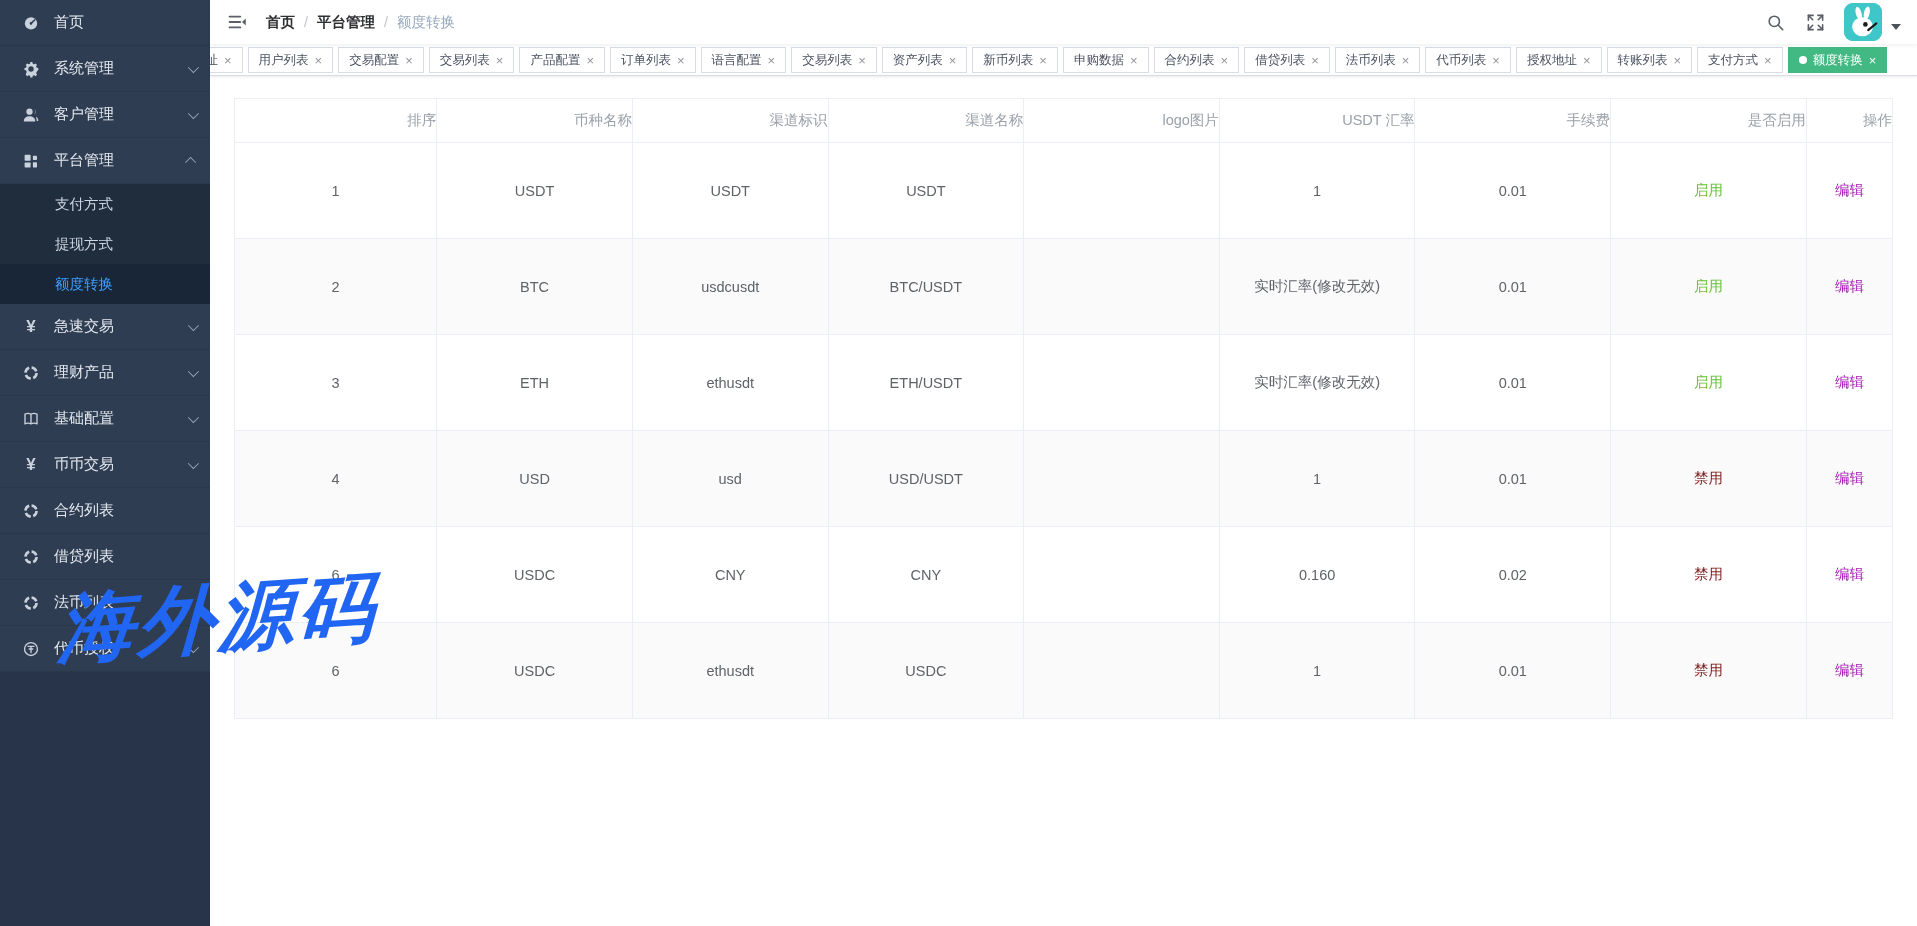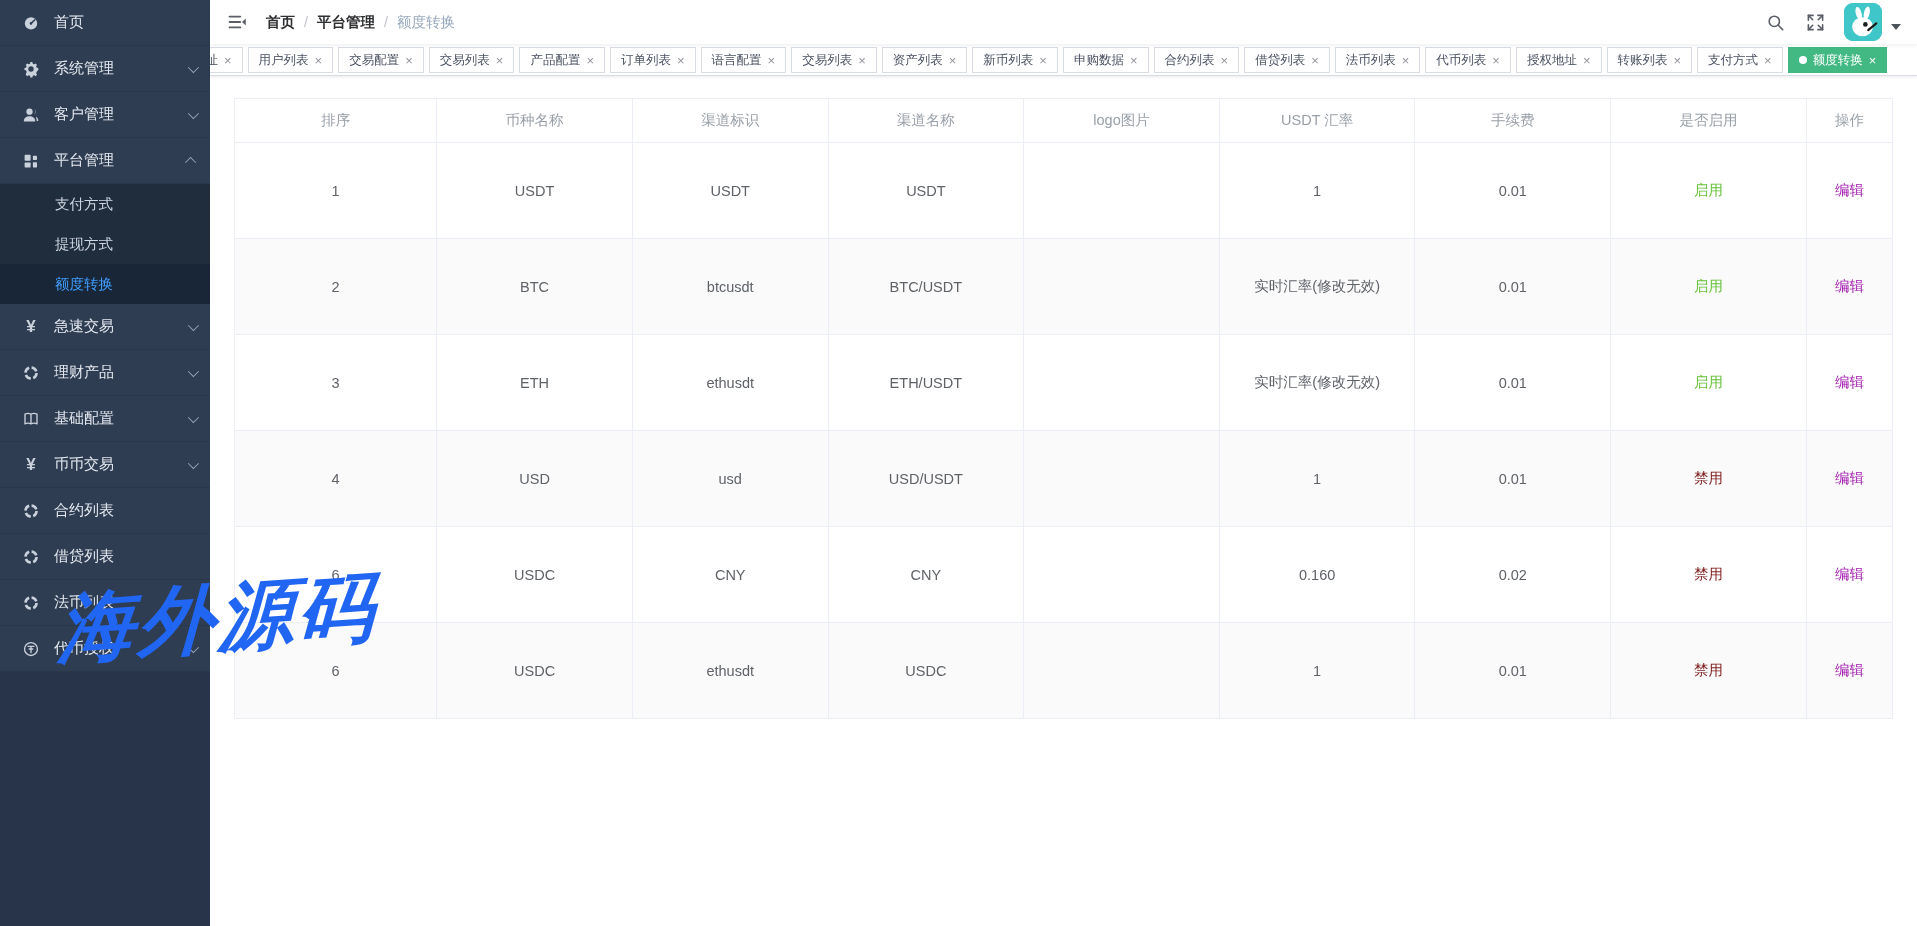--- a/index.html
+++ b/index.html
@@ -88,21 +88,21 @@
   .tag.active .tag-close { color: #fff; }
   .tag-dot { width: 8px; height: 8px; border-radius: 50%; background: #fff; margin-right: 6px; }
 
   
   .content { flex: 1 1 auto; background: #fff; padding: 22px 24px; overflow: hidden; }
   table.data-table { width: 100%; border-collapse: collapse; table-layout: fixed; }
   .data-table th, .data-table td {
     border: 1px solid #ebeef5; text-align: center; font-size: 14.5px;
     overflow: hidden; text-overflow: ellipsis; white-space: nowrap;
   }
-  .data-table th { height: 44px; color: #99a0a8; font-weight: 400; background: #fff; }
+  .data-table th { height: 44px; color: #99a0a8; font-weight: 400; background: #fff; text-align: right; }
   .data-table td { height: 96px; color: #5f6368; background: #fff; }
   .data-table tbody tr:nth-child(even) td { background: #fafafa; }
   .status-on  { color: #67c23a; }
   .status-off { color: #7f1d1d; }
   .edit-link  { color: #a21caf; cursor: pointer; }
 
   
   .watermark {
     position: absolute; left: 58px; top: 568px; z-index: 60;
     font-family: "DejaVu Serif", "Liberation Serif", serif;
@@ -395,21 +395,21 @@
               <td>USDT</td>
               <td></td>
               <td>1</td>
               <td>0.01</td>
               <td><span class="status-on">启用</span></td>
               <td><span class="edit-link">编辑</span></td>
             </tr>
             <tr>
               <td>2</td>
               <td>BTC</td>
-              <td>btcusdt</td>
+              <td>usdcusdt</td>
               <td>BTC/USDT</td>
               <td></td>
               <td>实时汇率(修改无效)</td>
               <td>0.01</td>
               <td><span class="status-on">启用</span></td>
               <td><span class="edit-link">编辑</span></td>
             </tr>
             <tr>
               <td>3</td>
               <td>ETH</td>

